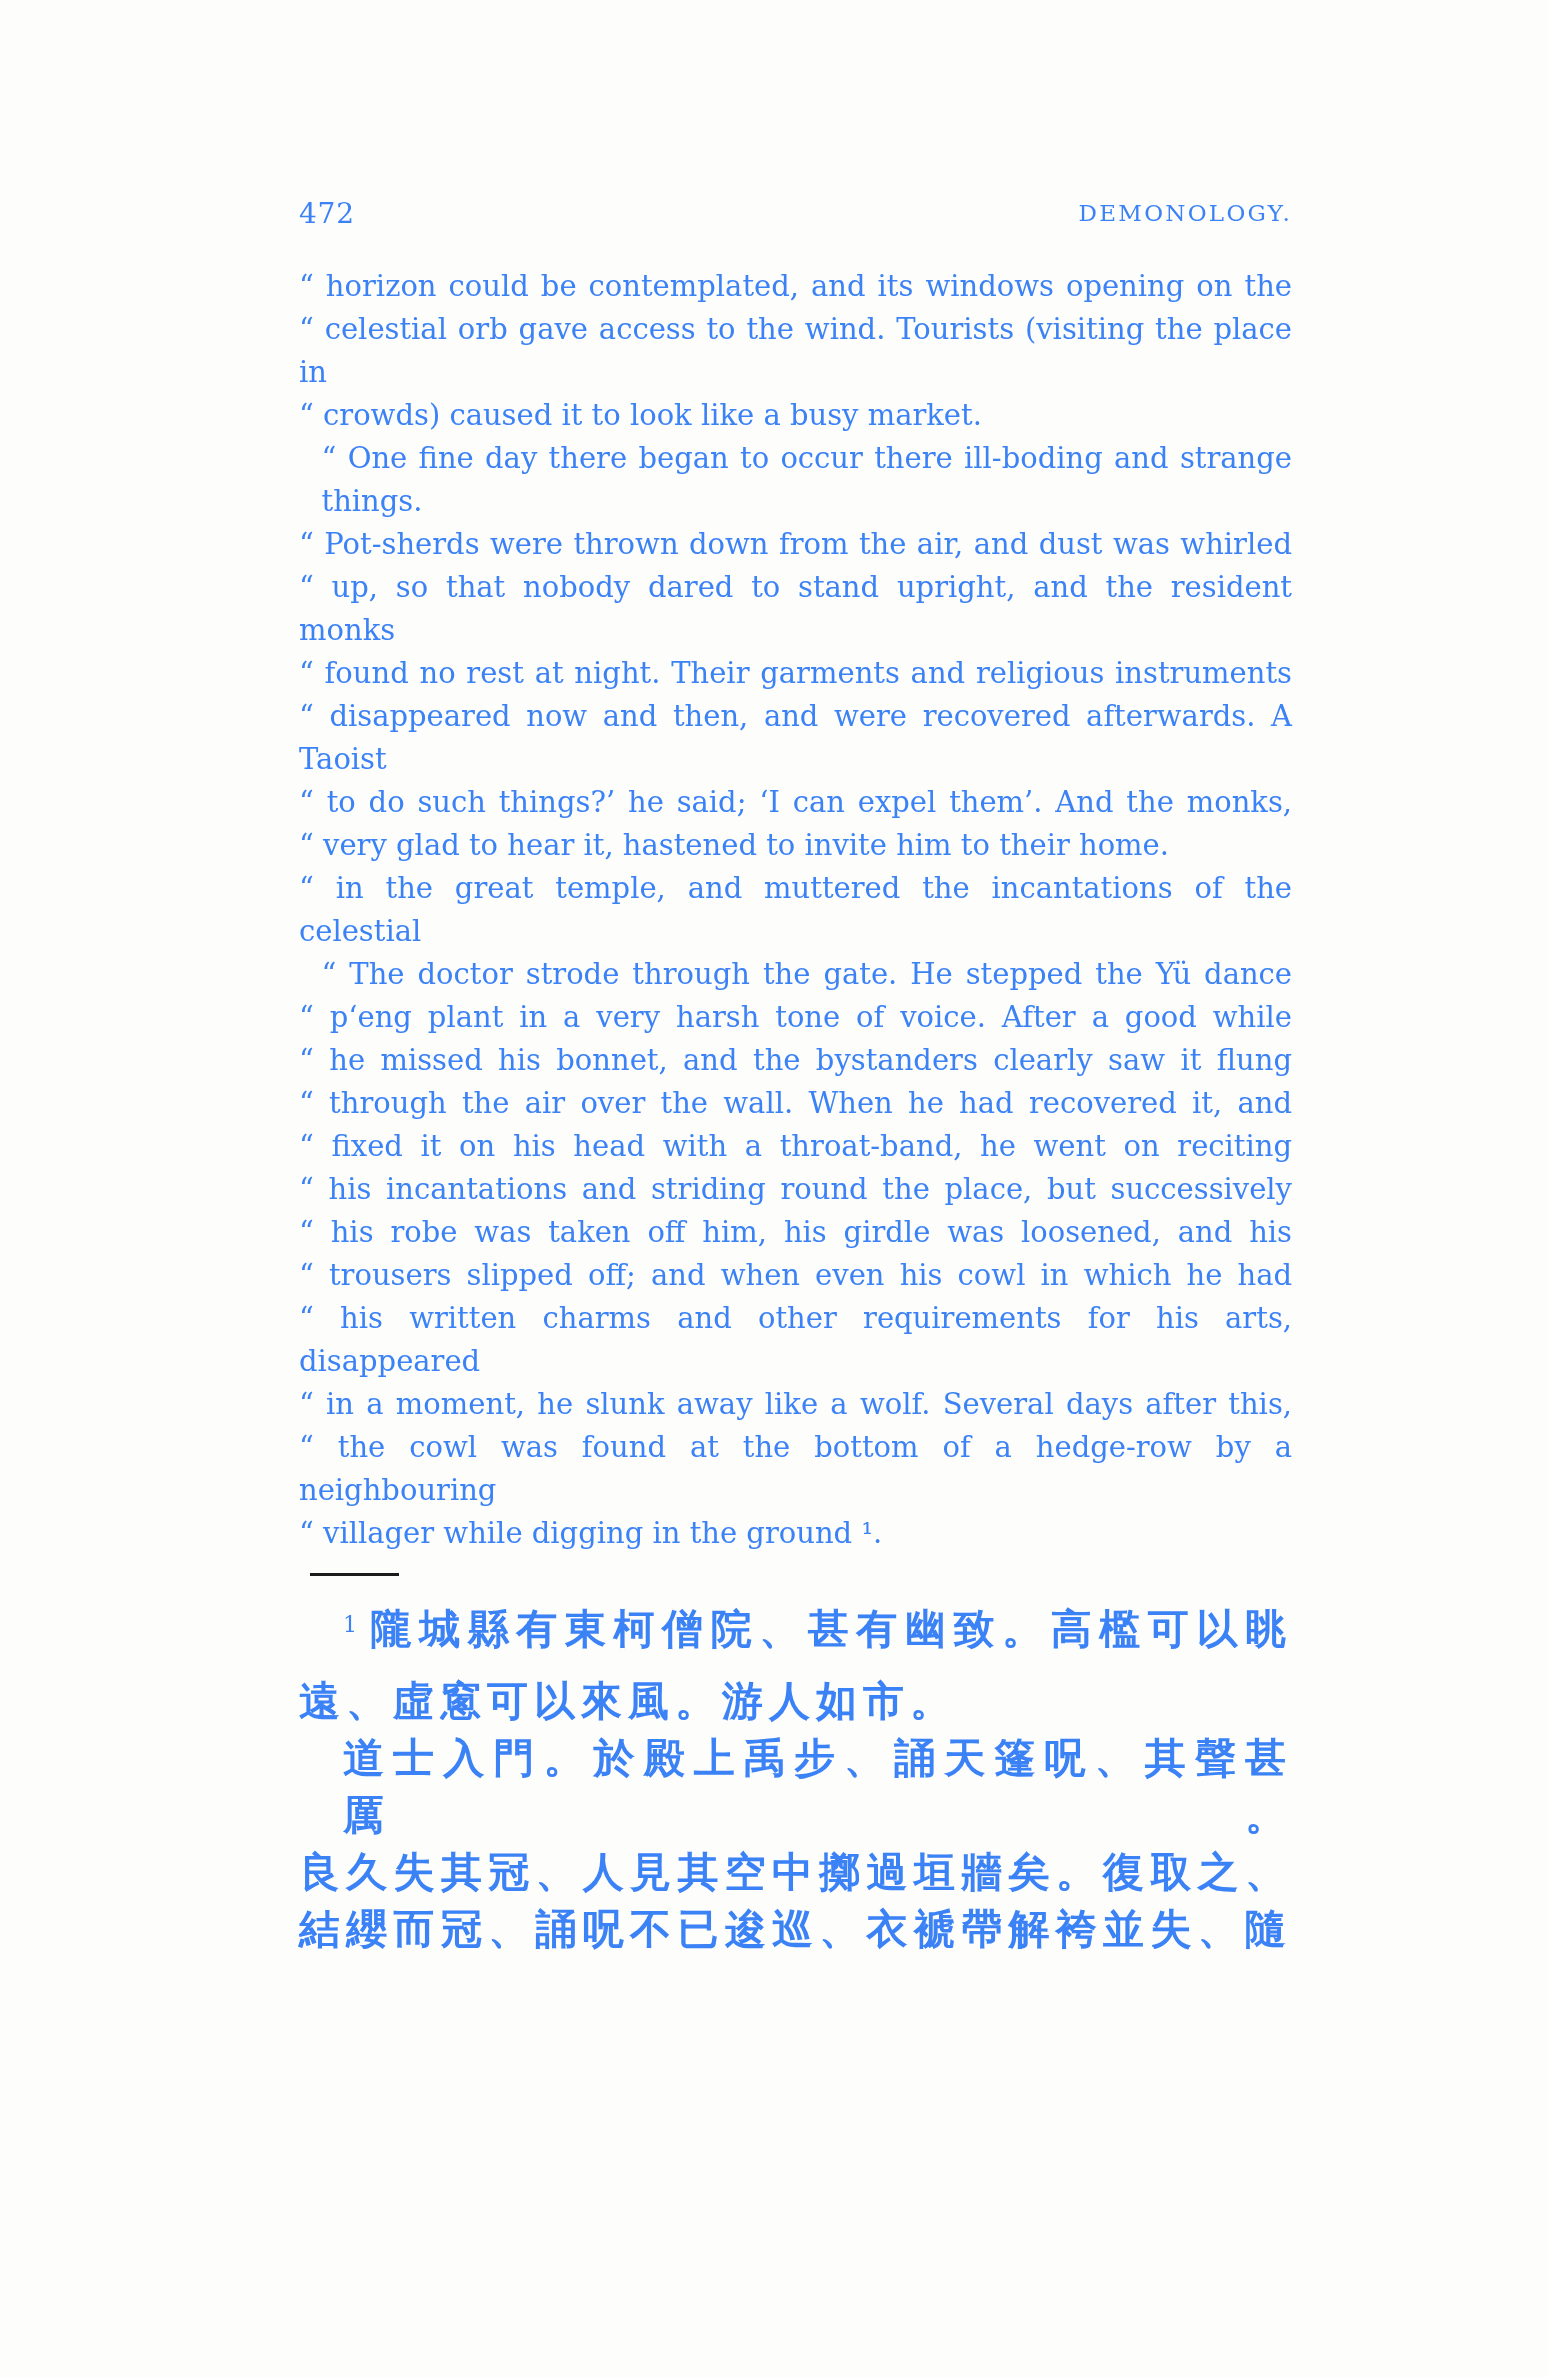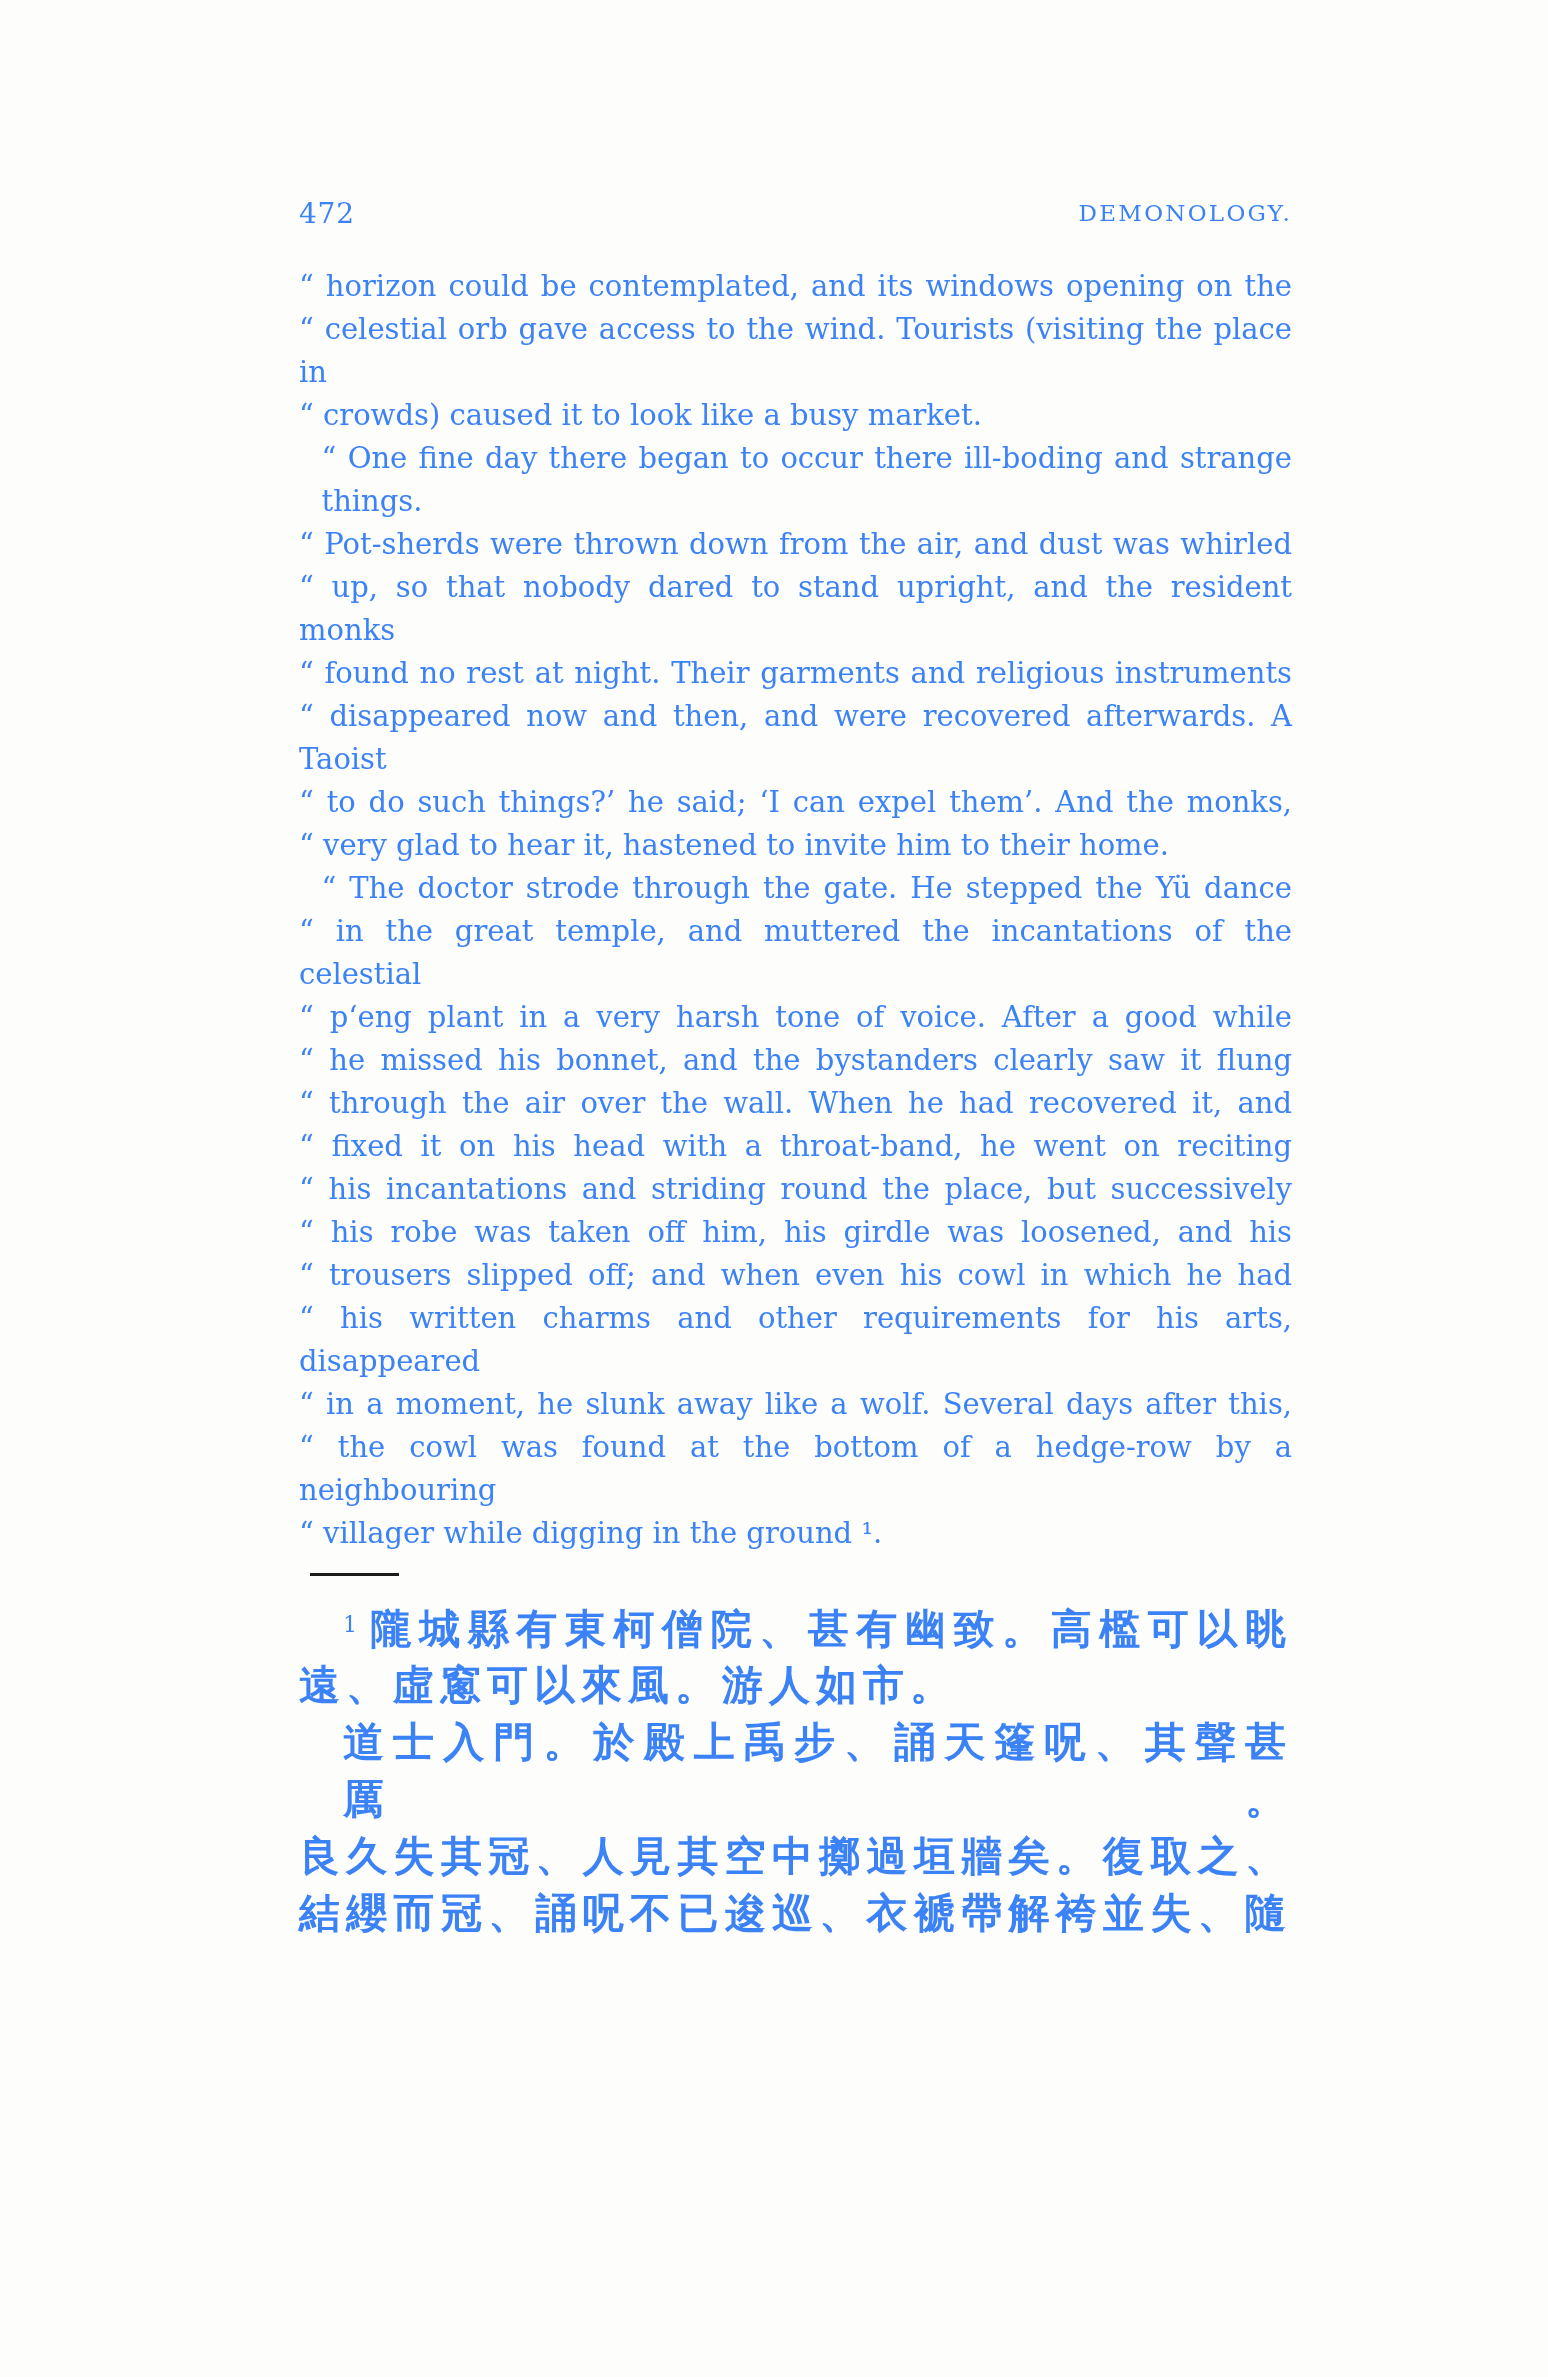--- a/index.html
+++ b/index.html
@@ -51,21 +51,21 @@
     height: 0;
   }
   .cjk { font-family: "DejaVu Serif", serif; font-weight: bold; }
   .cjk .line {
     font-size: 41px;
     line-height: 57px;
     letter-spacing: 6px;
     text-align: justify;
     text-align-last: justify;
   }
-  .cjk .line.last { text-align-last: left; }
+  .cjk .line.last { text-align-last: left; margin-top: 16px; }
   .cjk .line.indent { padding-left: 44px; }
   .cjk sup {
     font-size: 22px;
     font-weight: normal;
     letter-spacing: 0;
     margin-right: 12px;
     vertical-align: 10.5px;
     font-family: "DejaVu Serif", serif;
   }
 </style>
@@ -89,22 +89,22 @@
         <div class="para">
           <div class="line indent">“ One fine day there began to occur there ill-boding and strange things.</div>
           <div class="line">“ Pot-sherds were thrown down from the air, and dust was whirled</div>
           <div class="line">“ up, so that nobody dared to stand upright, and the resident monks</div>
           <div class="line">“ found no rest at night. Their garments and religious instruments</div>
           <div class="line">“ disappeared now and then, and were recovered afterwards. A Taoist</div>
           <div class="line">“ to do such things?’ he said; ‘I can expel them’. And the monks,</div>
           <div class="line last">“ very glad to hear it, hastened to invite him to their home.</div>
         </div>
         <div class="para">
+          <div class="line">“ in the great temple, and muttered the incantations of the celestial</div>
           <div class="line indent">“ The doctor strode through the gate. He stepped the Yü dance</div>
-          <div class="line">“ in the great temple, and muttered the incantations of the celestial</div>
           <div class="line">“ pʻeng plant in a very harsh tone of voice. After a good while</div>
           <div class="line">“ he missed his bonnet, and the bystanders clearly saw it flung</div>
           <div class="line">“ through the air over the wall. When he had recovered it, and</div>
           <div class="line">“ fixed it on his head with a throat-band, he went on reciting</div>
           <div class="line">“ his incantations and striding round the place, but successively</div>
           <div class="line">“ his robe was taken off him, his girdle was loosened, and his</div>
           <div class="line">“ trousers slipped off; and when even his cowl in which he had</div>
           <div class="line">“ his written charms and other requirements for his arts, disappeared</div>
           <div class="line">“ in a moment, he slunk away like a wolf. Several days after this,</div>
           <div class="line">“ the cowl was found at the bottom of a hedge-row by a neighbouring</div>

